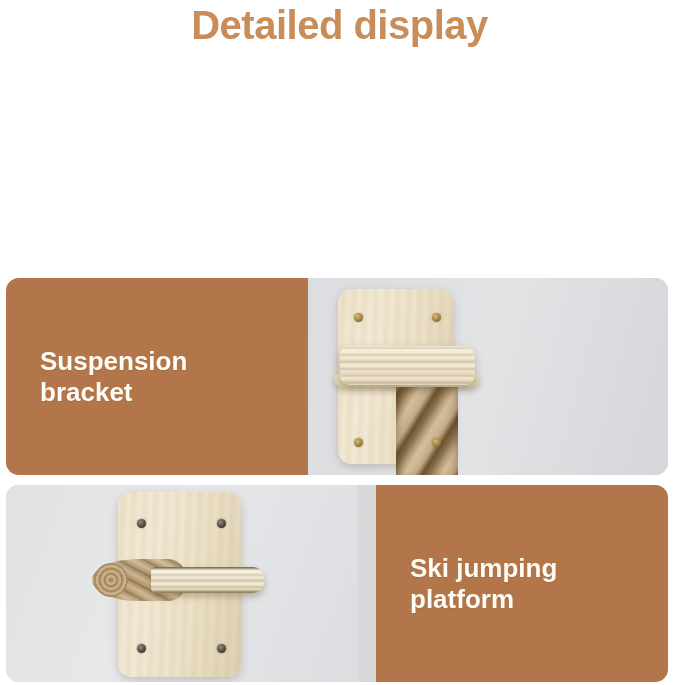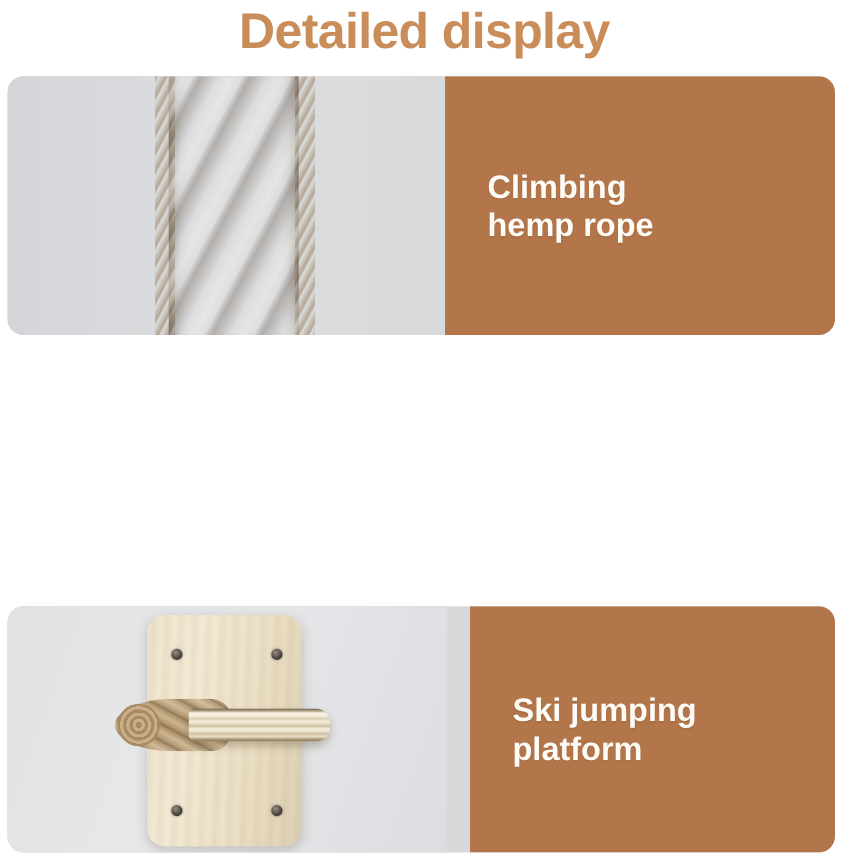--- a/index.html
+++ b/index.html
@@ -349,36 +349,43 @@
     opacity: 0.95;
   }
 </style>
 </head>
 <body>
 
 <div class="page">
 
   <div class="page-title">Detailed display</div>
 
-  <div class="panel" id="panel-1">
+
+  <div class="panel" id="panel-2">
+
+    <div class="label-pane">
+      <div class="label-text">Suspension
+bracket</div>
+    </div>
 
     <div class="photo-pane">
-      <div class="scene-rope-vert"></div>
-      <div class="rope-fuzz left"></div>
-      <div class="rope-fuzz right"></div>
-      <div class="rope-vert"></div>
+      <div class="scene-bracket"></div>
+
+      <div class="backplate" id="bp-2"></div>
+      <div class="screw brass" style="left:46px;  top:35px;"></div>
+      <div class="screw brass" style="left:124px; top:35px;"></div>
+      <div class="screw brass" style="left:46px;  top:160px;"></div>
+      <div class="screw brass" style="left:124px; top:160px;"></div>
+
+      <div class="rope-hang"></div>
+      <div class="ledge-lip"></div>
+      <div class="ledge"></div>
     </div>
 
-    <div class="label-pane">
-      <div class="label-text">Climbing
-hemp rope</div>
-    </div>
-
   </div>
-
 
   <div class="panel" id="panel-3">
 
     <div class="photo-pane">
       <div class="scene-platform"></div>
 
       <div class="backplate" id="bp-3"></div>
       <div class="screw dark" style="left:131px; top:34px;"></div>
       <div class="screw dark" style="left:211px; top:34px;"></div>
       <div class="screw dark" style="left:131px; top:159px;"></div>

